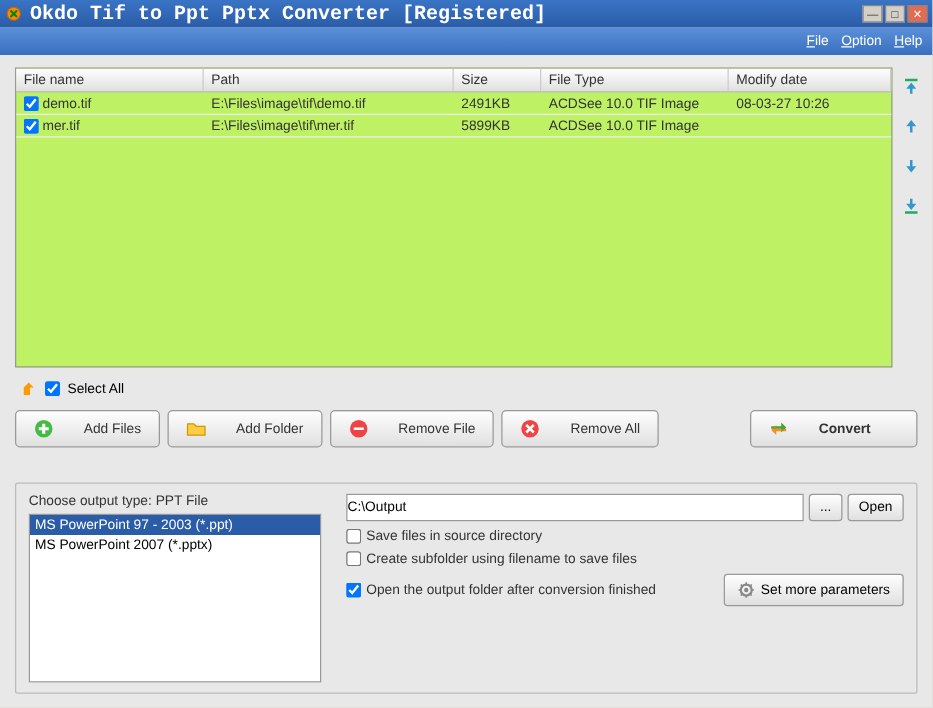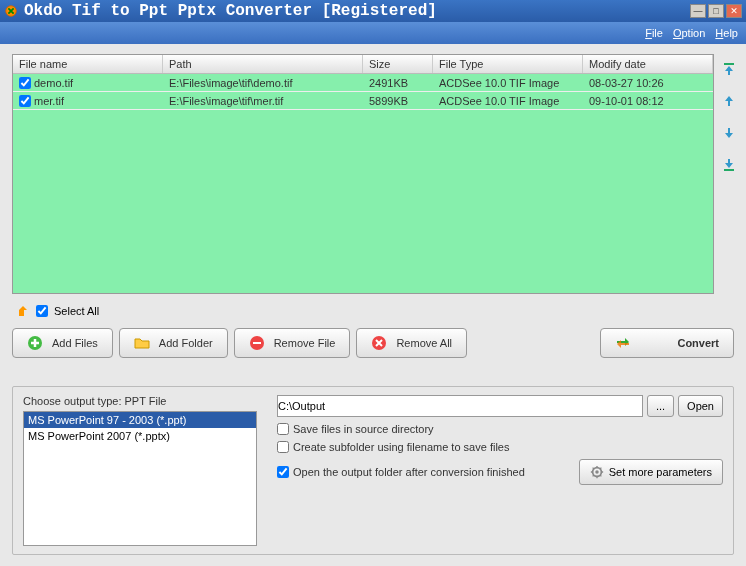--- a/index.html
+++ b/index.html
@@ -12,41 +12,41 @@
 .titlebar .win-btn { width: 16px; height: 14px; background: #d4d0c8; border: 1px solid #888; display: flex; align-items: center; justify-content: center; font-size: 9px; color: #333; cursor: pointer; }
 .titlebar .win-btn.close { background: #e46a50; color: white; }
 
 .menubar { height: 22px; background: linear-gradient(to bottom, #5a8fd8, #3a6fc0); display: flex; align-items: center; padding: 0 8px; gap: 10px; justify-content: flex-end; }
 .menubar .menu-item { color: white; cursor: pointer; }
 .menubar .menu-item u { text-decoration: underline; }
 
 .content { padding: 10px 12px; background: #e8e8e8; height: calc(566px - 44px); display: flex; flex-direction: column; gap: 8px; }
 
 .table-area { display: flex; gap: 6px; }
-.table-wrap { flex: 1; border: 1px solid #999; background: #86efac; height: 240px; }
+.table-wrap { flex: 1; border: 1px solid #999; background: #bef264; height: 240px; }
 .table-header { display: flex; background: linear-gradient(to bottom, #fefefe, #e0e0e0); border-bottom: 1px solid #bbb; }
 .table-header .th { padding: 3px 6px; border-right: 1px solid #ccc; font-weight: normal; color: #333; }
 .table-body { }
 .table-row { display: flex; border-bottom: 1px solid #eee; height: 18px; align-items: center; }
 .table-row .td { padding: 1px 6px; color: #333; white-space: nowrap; overflow: hidden; }
 .col-name { width: 150px; display: flex; align-items: center; gap: 3px; }
 .col-path { width: 200px; }
 .col-size { width: 70px; text-align: left; }
 .col-type { width: 150px; }
 .col-date { width: 130px; }
 .chk { width: 12px; height: 12px; }
 
 .side-arrows { width: 20px; display: flex; flex-direction: column; gap: 14px; padding-top: 6px; align-items: center; }
 .arrow-btn { width: 18px; height: 18px; cursor: pointer; display: flex; align-items: center; justify-content: center; }
 
 .selectall-row { display: flex; align-items: center; gap: 6px; padding: 2px 4px; }
 .selectall-row .up-icon { width: 14px; height: 14px; }
 
 .btn-row { display: flex; gap: 6px; align-items: center; }
-.btn { height: 30px; background: linear-gradient(to bottom, #fefefe, #e0e0e0); border: 1px solid #999; border-radius: 4px; display: flex; align-items: center; justify-content: space-between; gap: 9px; padding: 0 14px; cursor: pointer; color: #333; font-weight: normal; }
+.btn { height: 30px; background: linear-gradient(to bottom, #fefefe, #e0e0e0); border: 1px solid #999; border-radius: 4px; display: flex; align-items: center; justify-content: flex-start; gap: 24px; padding: 0 14px; cursor: pointer; color: #333; font-weight: normal; }
 .btn .icon { width: 16px; height: 16px; }
 .btn-wide { min-width: 95px; }
 .btn-convert { min-width: 134px; font-weight: bold; }
 .spacer { flex: 1; }
 
 .bottom-panel { border: 1px solid #bbb; background: #e8e8e8; padding: 8px 10px; display: flex; gap: 20px; border-radius: 2px; margin-top: 20px; }
 .output-type { width: 234px; }
 .output-type .label { margin-bottom: 4px; color: #333; }
 .type-list { border: 1px solid #999; background: white; height: 135px; }
 .type-item { padding: 2px 4px; cursor: pointer; }
@@ -105,21 +105,20 @@
             <div class="td col-date">08-03-27 10:26</div>
           </div>
           <div class="table-row">
             <div class="td col-name">
               <input type="checkbox" class="chk" checked="" style="">
               <span>mer.tif</span>
             </div>
             <div class="td col-path">E:\Files\image\tif\mer.tif</div>
             <div class="td col-size">5899KB</div>
             <div class="td col-type">ACDSee 10.0 TIF Image</div>
-            <div class="td col-date">09-10-01 08:12</div>
           </div>
         </div>
     </div>
     <div class="side-arrows">
       <div class="arrow-btn">
           <svg width="14" height="14" viewBox="0 0 14 14">
             <rect x="2" y="1" width="10" height="2" fill="#2a6"></rect>
             <path d="M7 4 L11 9 L8 9 L8 13 L6 13 L6 9 L3 9 Z" fill="#39c"></path>
           </svg>
         </div>

